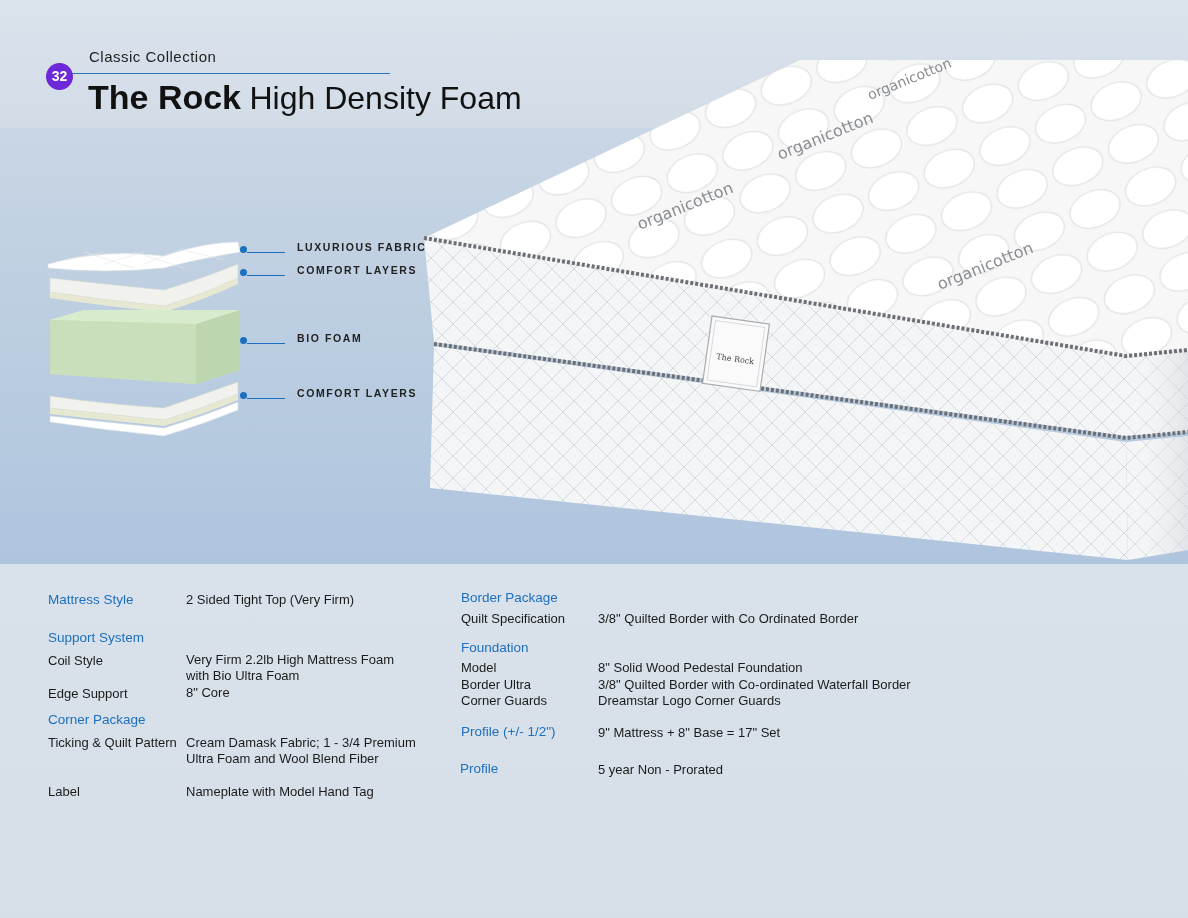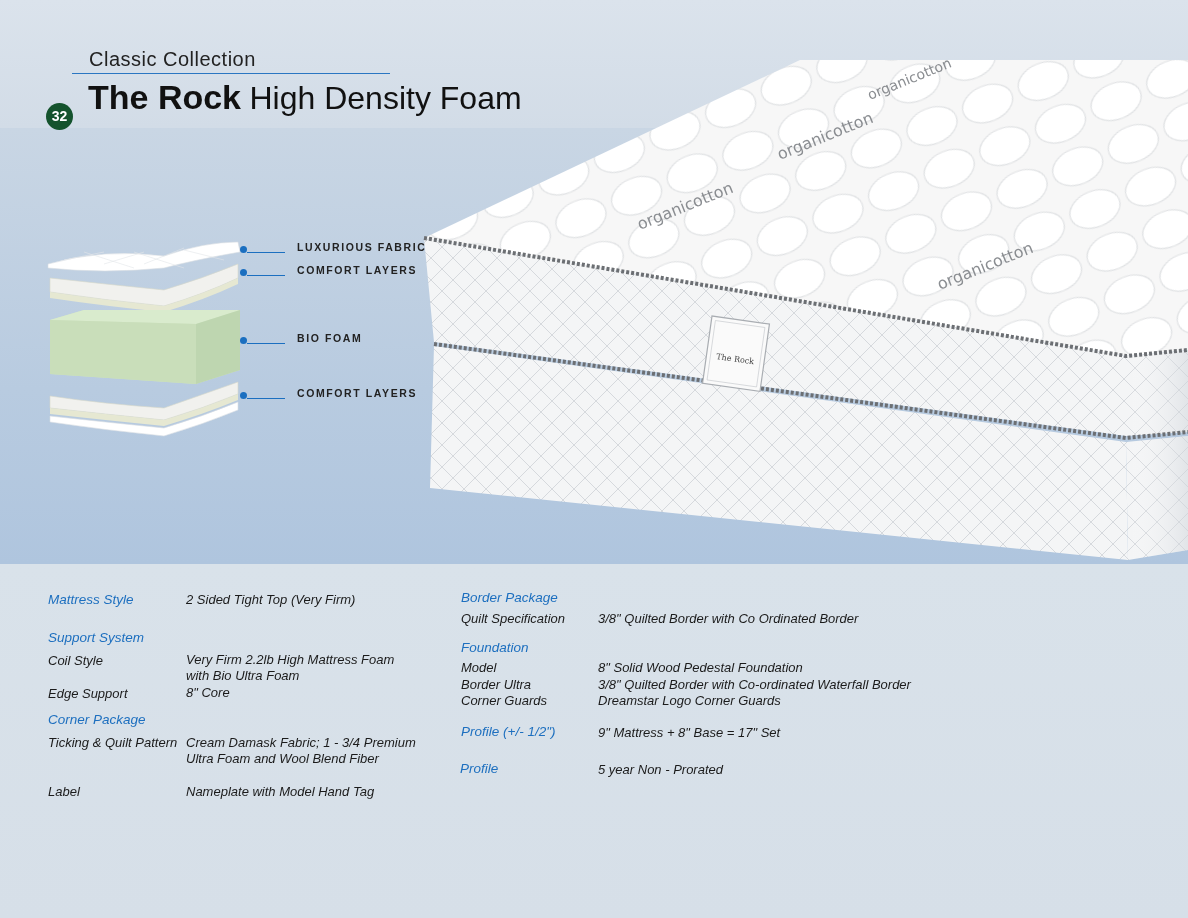--- a/index.html
+++ b/index.html
@@ -18,25 +18,25 @@
     position: absolute; left: 0; top: 128px; width: 1188px; height: 436px;
     background: linear-gradient(180deg, #c9d6e4 0%, #b8cbe0 60%, #afc5de 100%);
   }
   .band-bottom {
     position: absolute; left: 0; top: 564px; width: 1188px; height: 354px;
     background: linear-gradient(180deg, #d9e2ea 0%, #d6dfe8 100%);
   }
   
   .page-badge {
     position: absolute; left: 46px; top: 63px; width: 27px; height: 27px;
-    border-radius: 50%; background: #14532d; color: #fff;
-    font-weight: bold; font-size: 14px; text-align: center; line-height: 27px; margin-top: 40px;
+    border-radius: 50%; background: #6d28d9; color: #fff;
+    font-weight: bold; font-size: 14px; text-align: center; line-height: 27px;
   }
   .collection {
-    position: absolute; left: 89px; top: 48px; font-size: 20px; color: #222;
+    position: absolute; left: 89px; top: 48px; font-size: 15px; color: #222;
     letter-spacing: 0.5px;
   }
   .rule {
     position: absolute; left: 72px; top: 73px; width: 318px; height: 1px;
     background: #2a76c2;
   }
   .title {
     position: absolute; left: 88px; top: 78px; white-space: nowrap;
   }
   .title .name { font-size: 34px; font-weight: bold; color: #111; }
@@ -46,21 +46,21 @@
   .layers { position: absolute; left: 44px; top: 238px; width: 200px; height: 200px; }
   .layer-label-row { position: absolute; left: 240px; height: 12px; display: flex; align-items: flex-end; }
   .layer-dot { width: 7px; height: 7px; border-radius: 50%; background: #1b6fc0; }
   .layer-line { width: 38px; height: 1.5px; background: #1b6fc0; margin-right: 12px; }
   .layer-text { font-size: 10.5px; font-weight: bold; letter-spacing: 1.6px; color: #222; }
 
   
   .mattress { position: absolute; left: 420px; top: 60px; width: 768px; height: 540px; }
 
   
-  .spec { position: absolute; font-size: 13px; color: #1b1b1b; white-space: nowrap; line-height: 16px; font-style: italic; }
+  .spec { position: absolute; font-size: 13px; color: #1b1b1b; white-space: nowrap; line-height: 16px; }
   .spec.head { color: #1d6fbf; font-size: 13.5px; }
 </style>
 </head>
 <body>
 
 <div class="band-top"></div>
 <div class="band-mid"></div>
 <div class="band-bottom"></div>
 
 <div class="page-badge">32</div>

